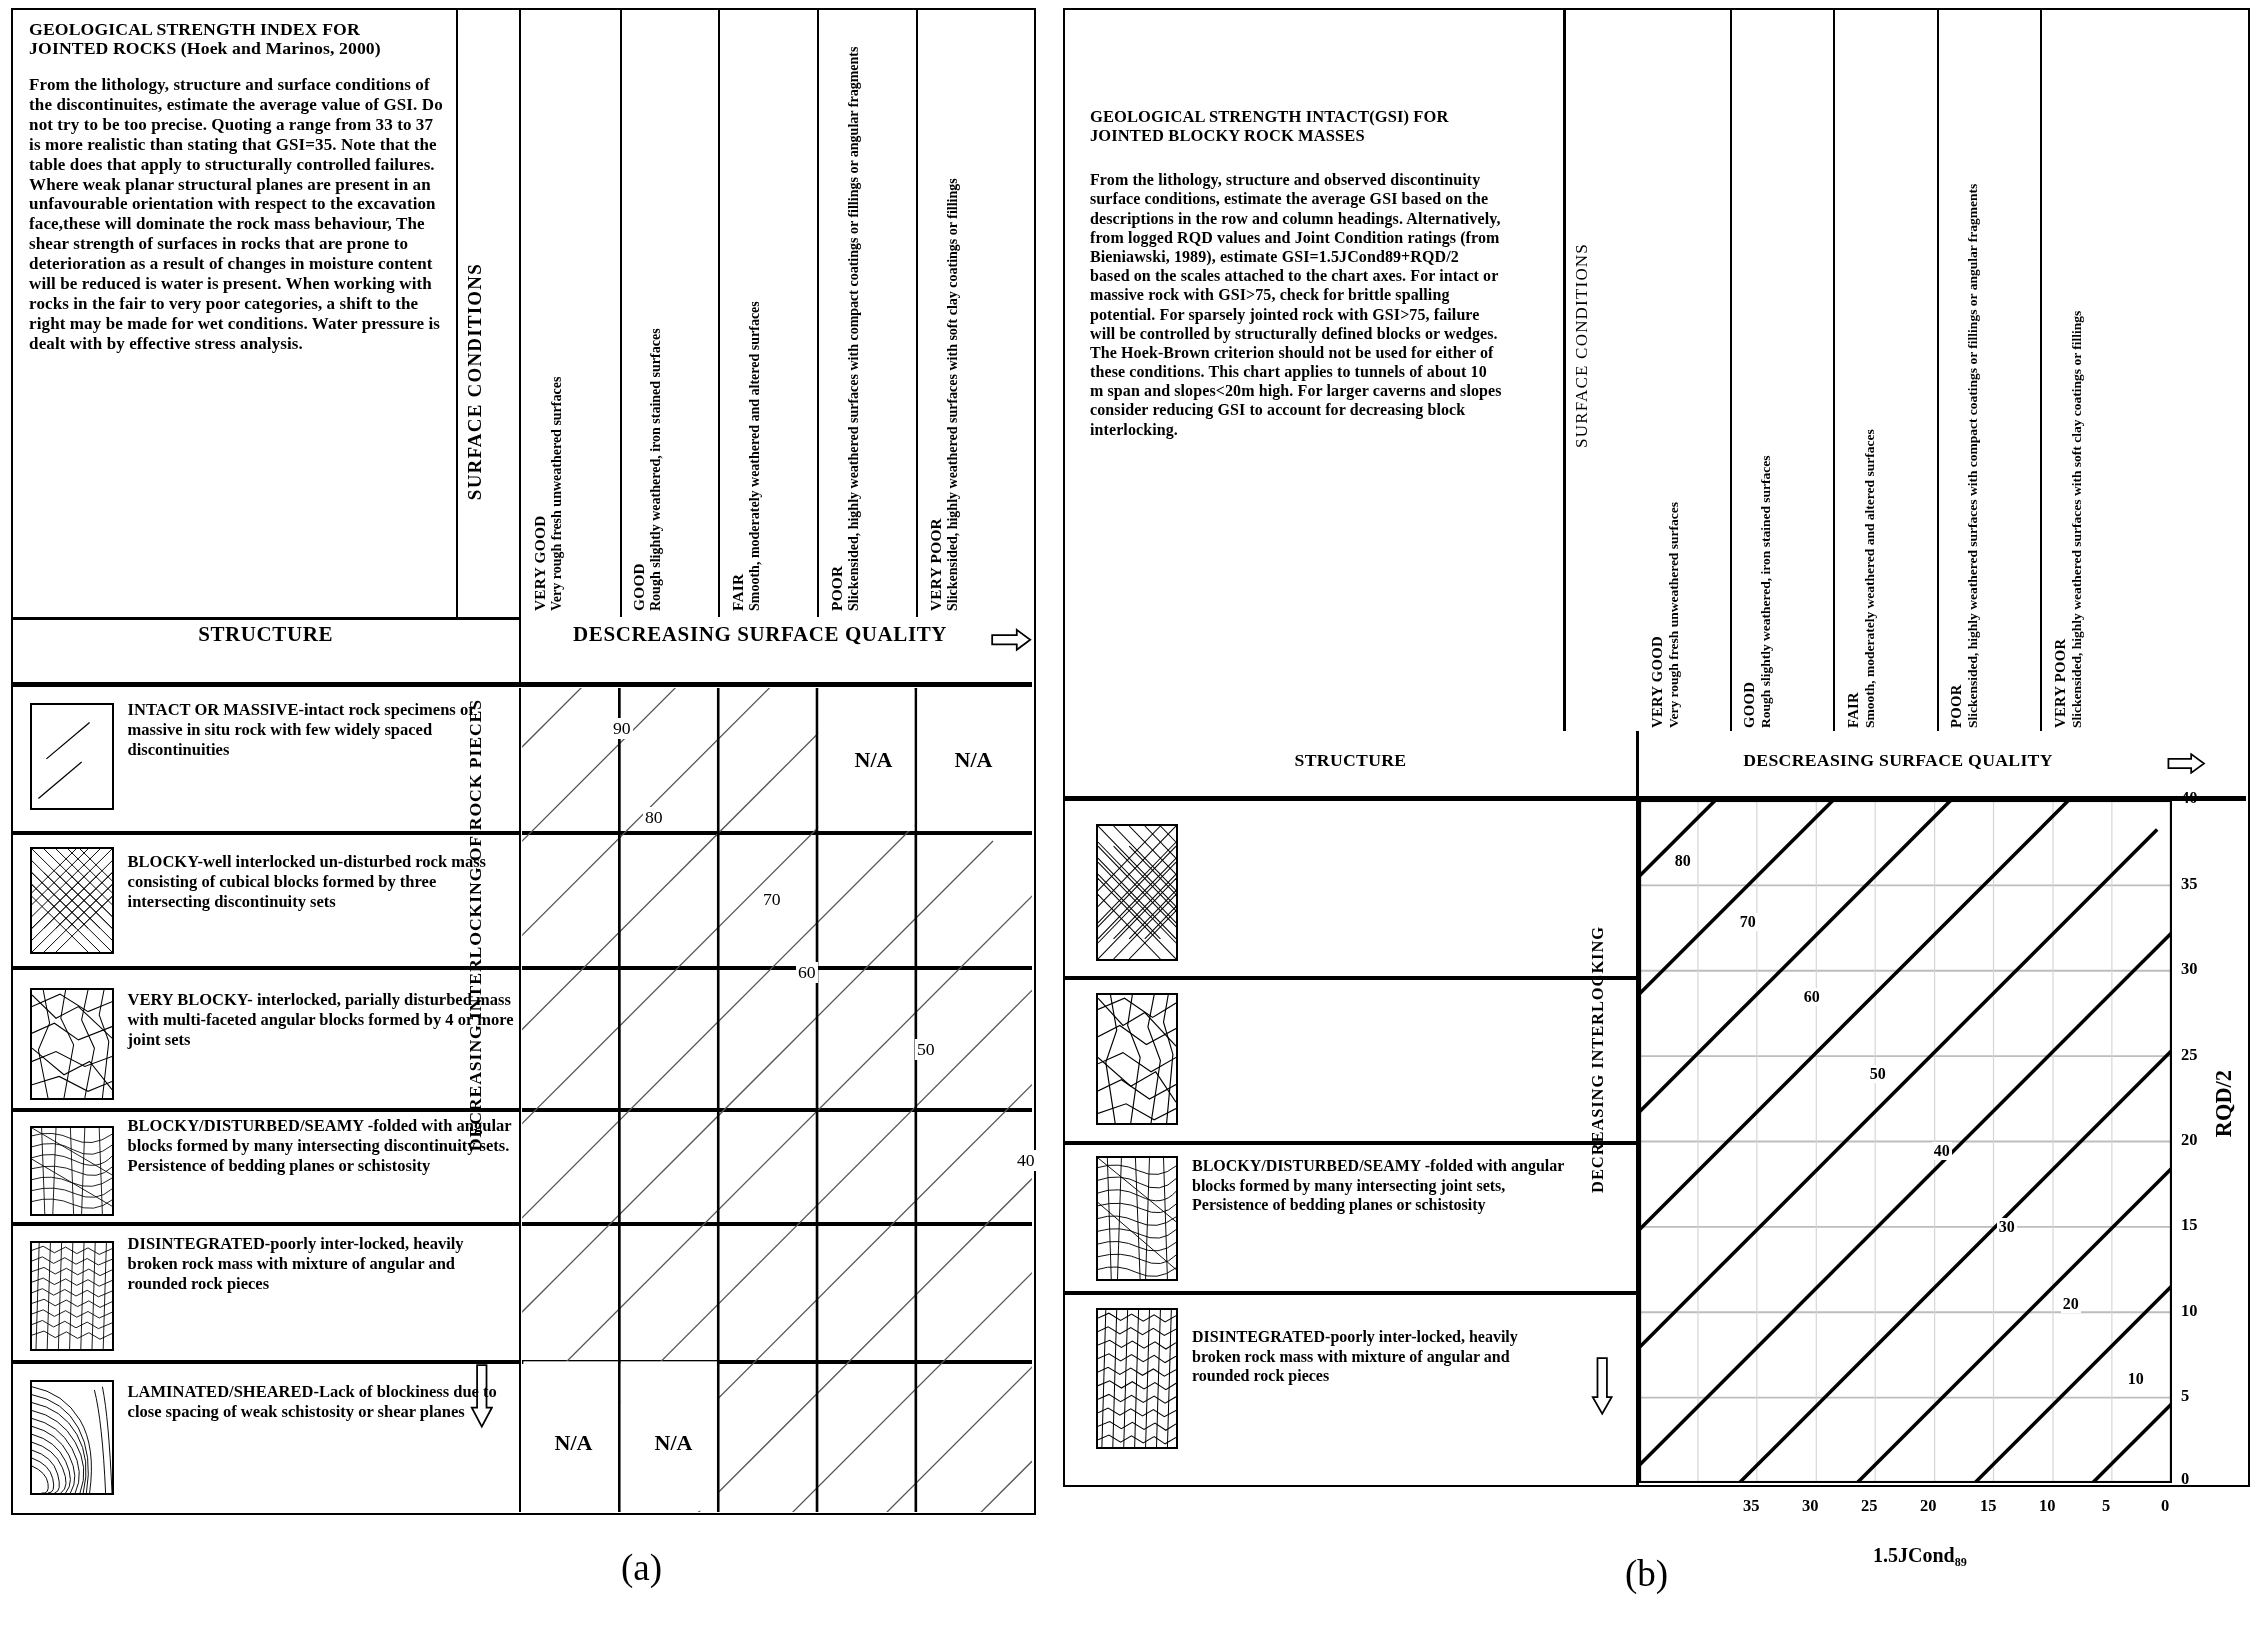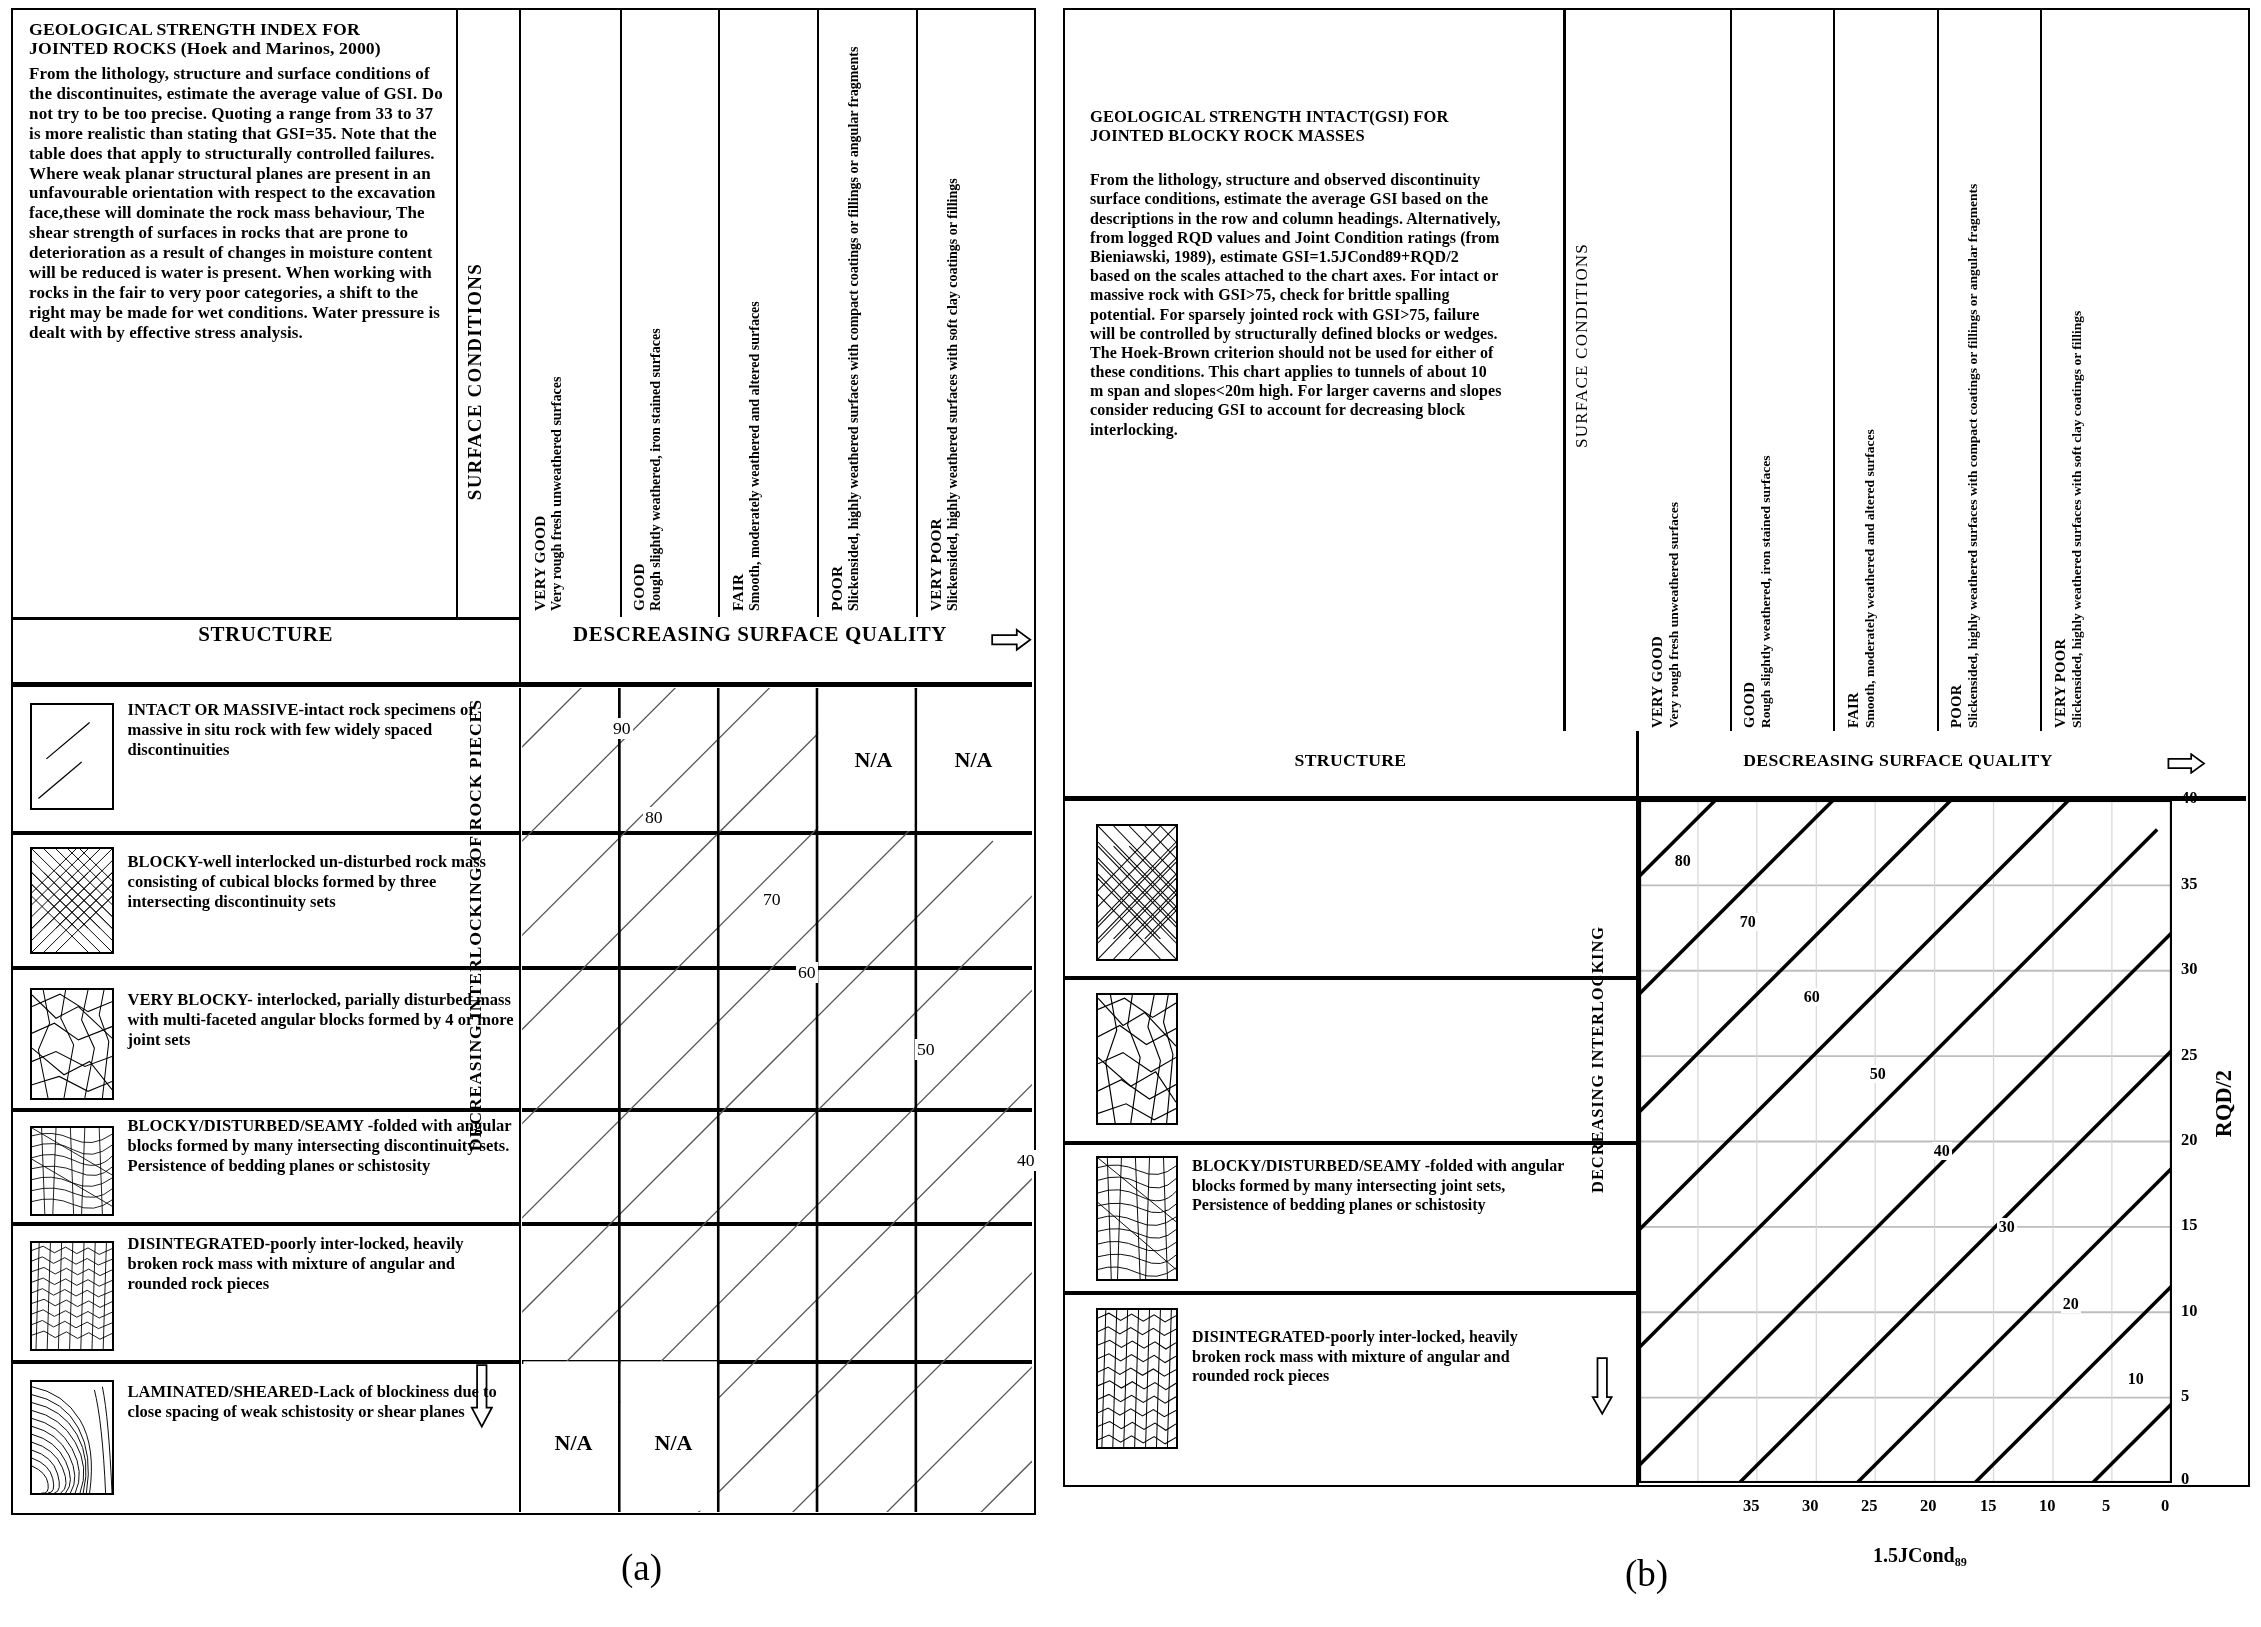--- a/index.html
+++ b/index.html
@@ -62,21 +62,21 @@
     <div class="hline" style="left:0;top:672px;width:1019px;height:5.3px;"></div>
 
     <div class="vline" style="left:506px;top:0;width:2.9px;height:672px;"></div>
     <div class="vline" style="left:506px;top:678px;width:2.9px;height:824px;"></div>
 
     <div class="vline" style="left:443px;top:0;width:2.4px;height:607px;"></div>
 
     <div style="position:absolute;left:16.5px;top:9.4px;width:412px;">
       <div class="intro-title">GEOLOGICAL STRENGTH INDEX FOR JOINTED ROCKS (Hoek and Marinos, 2000)</div>
     </div>
-    <div style="position:absolute;left:16.5px;top:54px;width:416px;">
+    <div style="position:absolute;left:16.5px;top:65px;width:416px;">
       <div class="intro-body">From the lithology, structure and surface conditions of the discontinuites, estimate the average value of GSI. Do not try to be too precise. Quoting a range from 33 to 37 is more realistic than stating that GSI=35. Note that the table does that apply to structurally controlled failures. Where weak planar structural planes are present in an unfavourable orientation with respect to the excavation face,these will dominate the rock mass behaviour, The shear strength of surfaces in rocks that are prone to deterioration as a result of changes in moisture content will be reduced is water is present.      When working with rocks in the fair to very poor categories, a shift to the right may be made for wet conditions. Water pressure is dealt with by effective stress analysis.</div>
     </div>
 
     <div style="position:absolute;left:452px;top:253px;">
       <div class="vert-text hdr-cat" style="font-size:19px;letter-spacing:1.2px;">SURFACE CONDITIONS</div>
     </div>
 
     <div style="position:absolute;left:0;top:612px;width:506px;text-align:center;">
       <div class="banner">STRUCTURE</div>
     </div>

